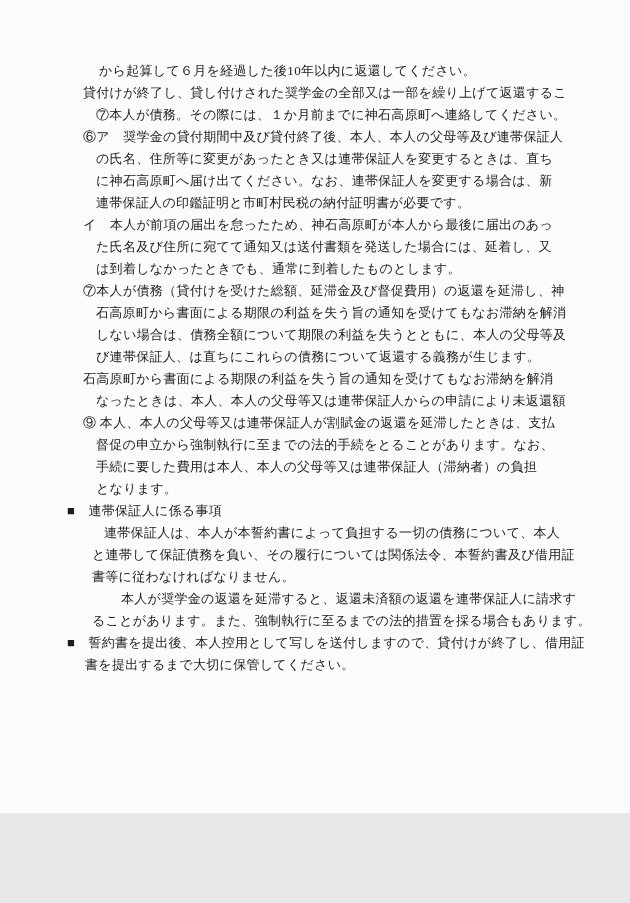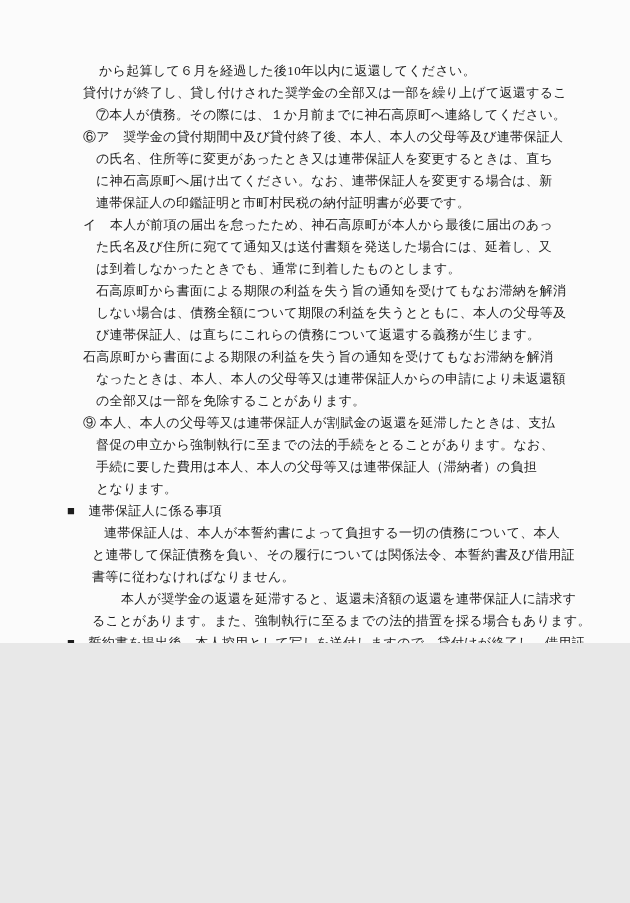--- a/index.html
+++ b/index.html
@@ -3,21 +3,21 @@
 <meta charset="utf-8">
 <style>
   html, body {
     margin: 0;
     padding: 0;
     background: #e8e8e8;
   }
   .page {
     position: relative;
     width: 630px;
-    height: 643px;
+    height: 813px;
     margin: 0 auto;
     background: #fbfbfb;
     overflow: hidden;
     font-family: "Liberation Serif", "DejaVu Serif", serif;
     color: #1c1c1c;
   }
   .text-block {
     position: absolute;
     top: 60px;
     left: 67px;
@@ -50,26 +50,26 @@
     <div class="line i-intro">から起算して６月を経過した後10年以内に返還してください。</div>
     <div class="line i-item">貸付けが終了し、貸し付けされた奨学金の全部又は一部を繰り上げて返還するこ</div>
     <div class="line i-cont">⑦本人が債務。その際には、１か月前までに神石高原町へ連絡してください。</div>
     <div class="line i-item">⑥ア　奨学金の貸付期間中及び貸付終了後、本人、本人の父母等及び連帯保証人</div>
     <div class="line i-subcont">の氏名、住所等に変更があったとき又は連帯保証人を変更するときは、直ち</div>
     <div class="line i-subcont">に神石高原町へ届け出てください。なお、連帯保証人を変更する場合は、新</div>
     <div class="line i-subcont">連帯保証人の印鑑証明と市町村民税の納付証明書が必要です。</div>
     <div class="line i-sub">イ　本人が前項の届出を怠ったため、神石高原町が本人から最後に届出のあっ</div>
     <div class="line i-subcont">た氏名及び住所に宛てて通知又は送付書類を発送した場合には、延着し、又</div>
     <div class="line i-subcont">は到着しなかったときでも、通常に到着したものとします。</div>
+    <div class="line i-item">⑦本人が債務（貸付けを受けた総額、延滞金及び督促費用）の返還を延滞し、神</div>
     <div class="line i-cont">石高原町から書面による期限の利益を失う旨の通知を受けてもなお滞納を解消</div>
     <div class="line i-cont">しない場合は、債務全額について期限の利益を失うとともに、本人の父母等及</div>
     <div class="line i-cont">び連帯保証人、は直ちにこれらの債務について返還する義務が生じます。</div>
     <div class="line i-item">石高原町から書面による期限の利益を失う旨の通知を受けてもなお滞納を解消</div>
     <div class="line i-cont">なったときは、本人、本人の父母等又は連帯保証人からの申請により未返還額</div>
-    <div class="line i-cont">の全部又は一部を免除することがあります。</div>
     <div class="line i-item">⑨ 本人、本人の父母等又は連帯保証人が割賦金の返還を延滞したときは、支払</div>
     <div class="line i-cont">督促の申立から強制執行に至までの法的手続をとることがあります。なお、</div>
     <div class="line i-cont">手続に要した費用は本人、本人の父母等又は連帯保証人（滞納者）の負担</div>
     <div class="line i-cont">となります。</div>
     <div class="line i-bullet">■　連帯保証人に係る事項</div>
     <div class="line i-p1first">連帯保証人は、本人が本誓約書によって負担する一切の債務について、本人</div>
     <div class="line i-pbody">と連帯して保証債務を負い、その履行については関係法令、本誓約書及び借用証</div>
     <div class="line i-pbody">書等に従わなければなりません。</div>
     <div class="line i-p2first">本人が奨学金の返還を延滞すると、返還未済額の返還を連帯保証人に請求す</div>
     <div class="line i-pbody">ることがあります。また、強制執行に至るまでの法的措置を採る場合もあります。</div>

